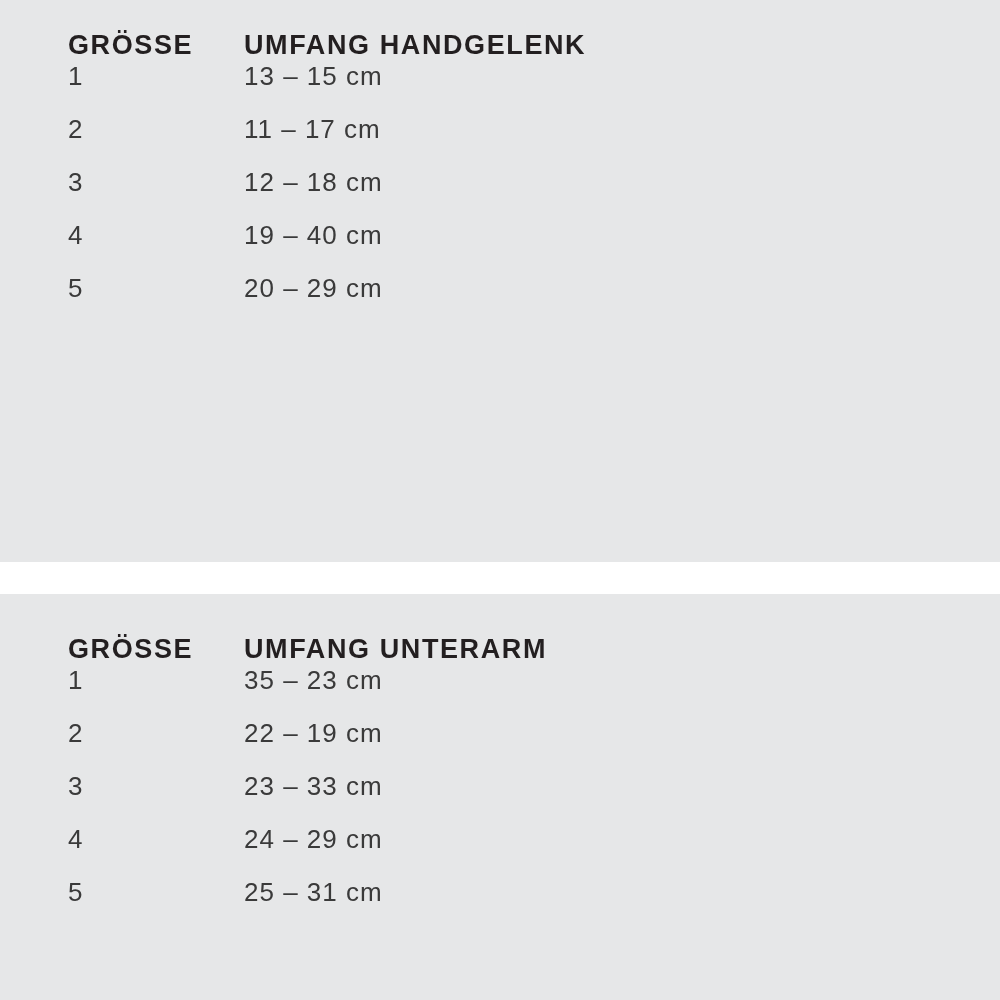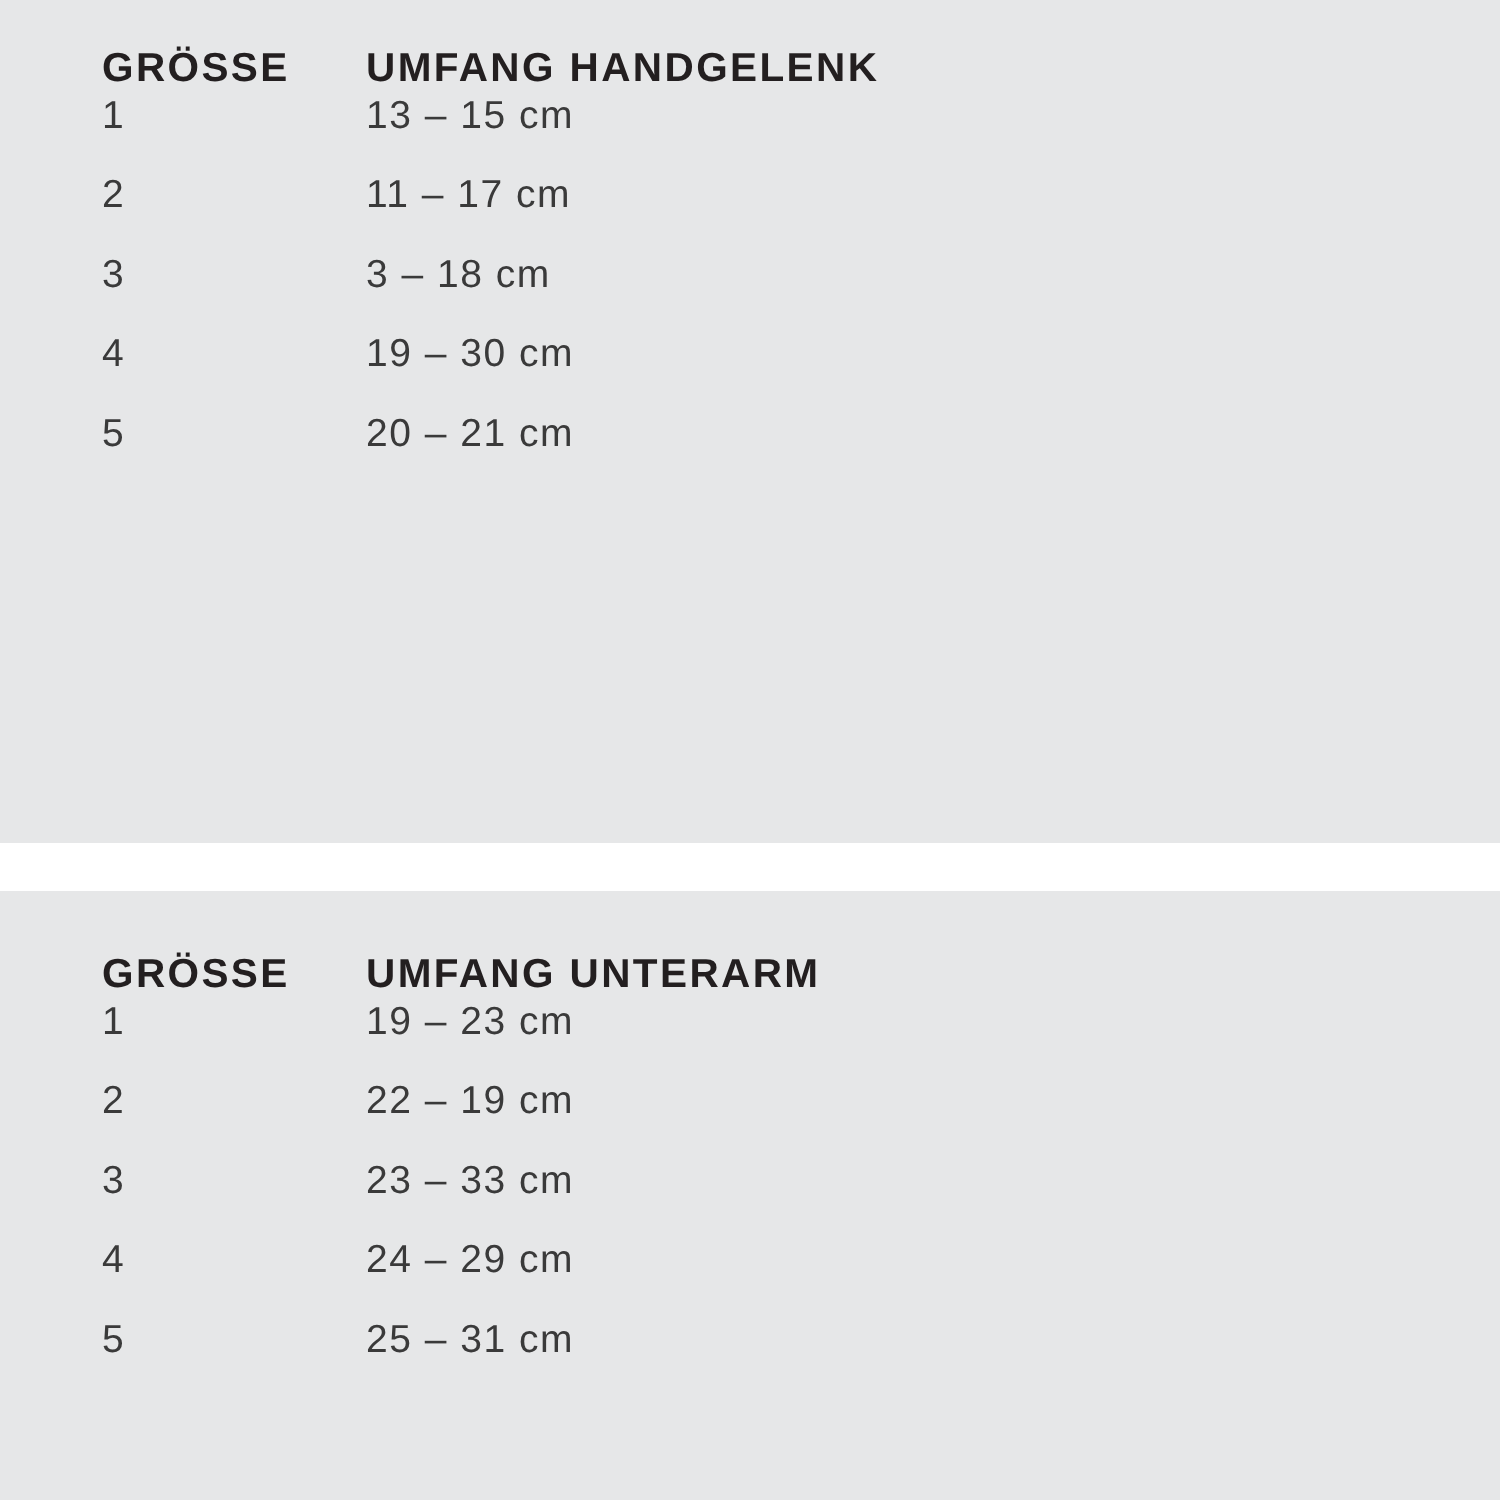--- a/index.html
+++ b/index.html
@@ -91,48 +91,48 @@
         <tr>
           <td class="col-size">1</td>
           <td class="col-range">13 – 15 cm</td>
         </tr>
         <tr>
           <td class="col-size">2</td>
           <td class="col-range">11 – 17 cm</td>
         </tr>
         <tr>
           <td class="col-size">3</td>
-          <td class="col-range">3 – 18 cm</td>
+          <td class="col-range">12 – 18 cm</td>
         </tr>
         <tr>
           <td class="col-size">4</td>
-          <td class="col-range">19 – 30 cm</td>
+          <td class="col-range">19 – 40 cm</td>
         </tr>
         <tr>
           <td class="col-size">5</td>
-          <td class="col-range">20 – 21 cm</td>
+          <td class="col-range">20 – 29 cm</td>
         </tr>
       </tbody>
     </table>
   </section>
 
   <div class="gap"></div>
 
   <section class="panel panel-bottom">
     <table class="size-table">
       <thead>
         <tr>
           <th class="col-size">GRÖSSE</th>
           <th class="col-range">UMFANG UNTERARM</th>
         </tr>
       </thead>
       <tbody>
         <tr>
           <td class="col-size">1</td>
-          <td class="col-range">19 – 23 cm</td>
+          <td class="col-range">35 – 23 cm</td>
         </tr>
         <tr>
           <td class="col-size">2</td>
           <td class="col-range">22 – 19 cm</td>
         </tr>
         <tr>
           <td class="col-size">3</td>
           <td class="col-range">23 – 33 cm</td>
         </tr>
         <tr>

